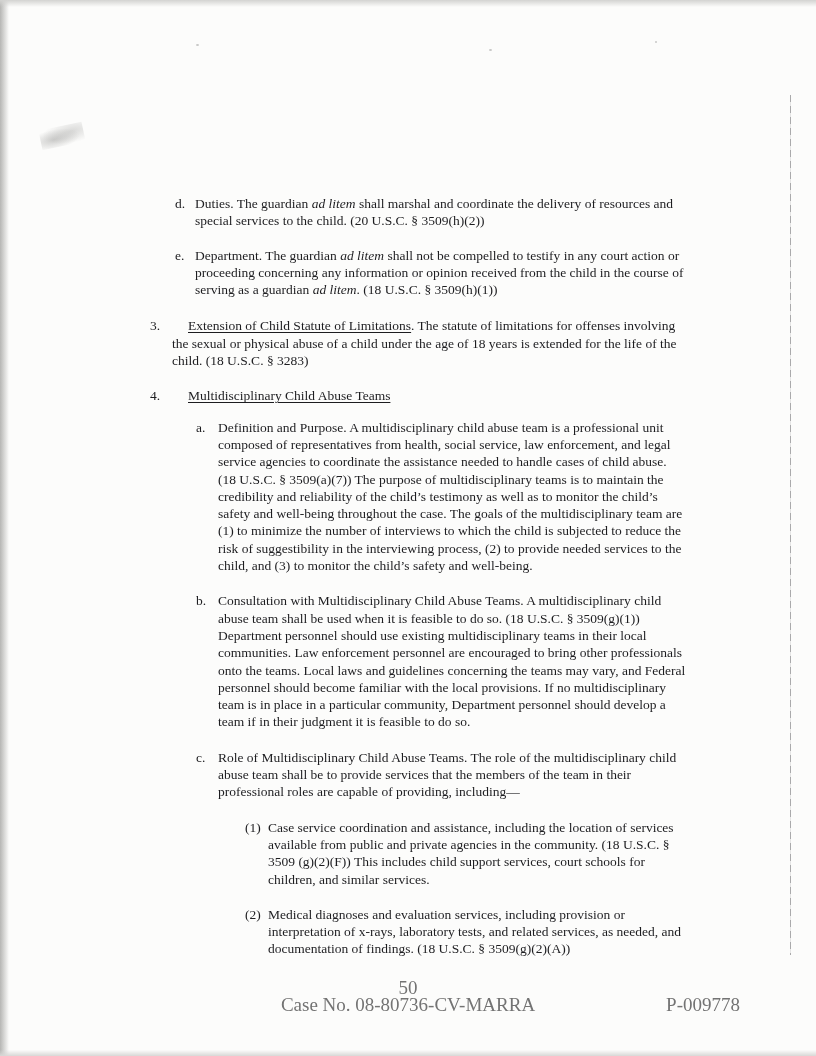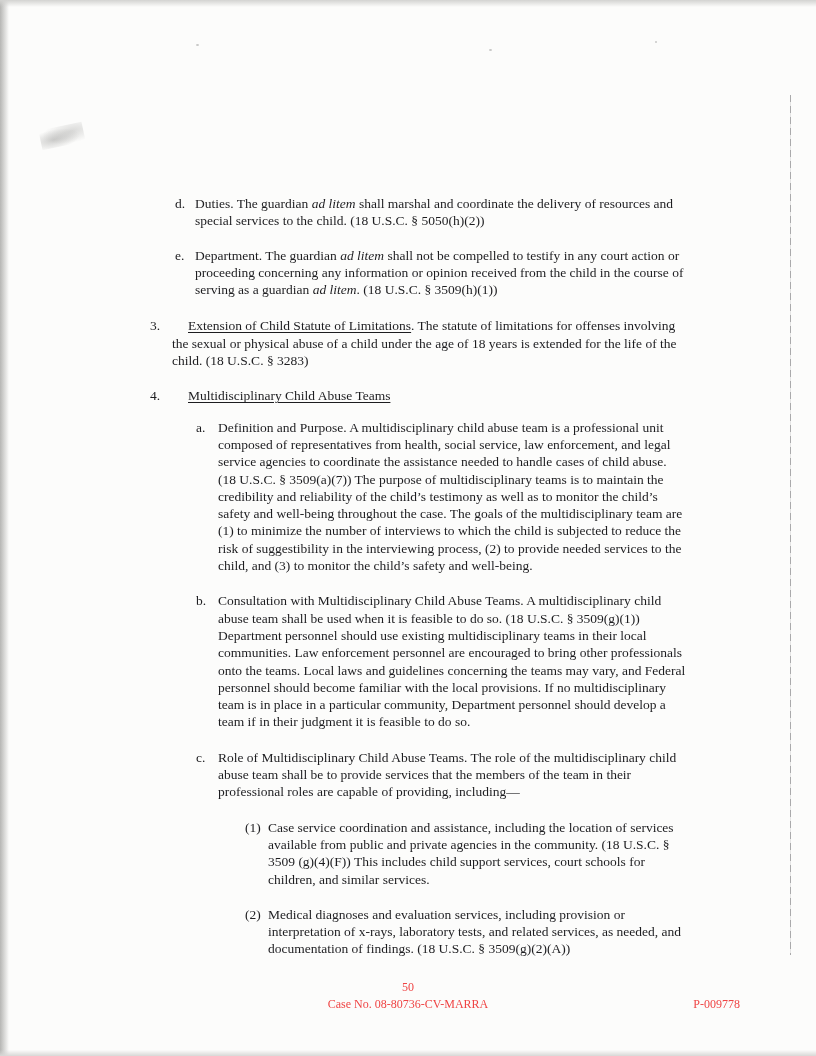--- a/index.html
+++ b/index.html
@@ -74,24 +74,24 @@
   .mb18 { margin-bottom: 18px; }
   .mb19 { margin-bottom: 19px; }
 
   .seg-italic { font-style: italic; text-align: right; }
   .seg-underline { text-decoration: underline; text-underline-offset: 2px; margin-left: 16px; }
 
   
   .footer {
     position: absolute;
     left: 0; top: 979px; width: 100%;
-    font-size: 12px;
+    font-size: 19px;
     line-height: 17px;
     text-align: center;
-    color: #ef4444;
+    color: #737373;
   }
   .footer .bates {
     position: absolute;
     right: 76px;
     top: 17px;
   }
 </style>
 </head>
 <body>
 
@@ -103,21 +103,21 @@
   <div class="artifact-line"></div>
   <div class="smudge"></div>
   <div class="speck s1"></div>
   <div class="speck s2"></div>
   <div class="speck s3"></div>
 
   <div class="content">
 
     <div class="row lvl-de mb17">
       <span class="marker">d.</span>
-      <div class="text"><span>Duties. The guardian </span><span class="seg-italic">ad litem</span><span> shall marshal and coordinate the delivery of resources and special services to the child. (18 U.S.C. § 5050(h)(2))</span></div>
+      <div class="text"><span>Duties. The guardian </span><span class="seg-italic">ad litem</span><span> shall marshal and coordinate the delivery of resources and special services to the child. (20 U.S.C. § 3509(h)(2))</span></div>
     </div>
 
     <div class="row lvl-de mb19">
       <span class="marker">e.</span>
       <div class="text"><span>Department. The guardian </span><span class="seg-italic">ad litem</span><span> shall not be compelled to testify in any court action or proceeding concerning any information or opinion received from the child in the course of serving as a guardian </span><span class="seg-italic">ad litem</span><span>. (18 U.S.C. § 3509(h)(1))</span></div>
     </div>
 
     <div class="row lvl-main mb18">
       <span class="marker">3.</span>
       <div class="text"><span class="seg-underline">Extension of Child Statute of Limitations</span><span>. The statute of limitations for offenses involving the sexual or physical abuse of a child under the age of 18 years is extended for the life of the child. (18 U.S.C. § 3283)</span></div>
@@ -138,21 +138,21 @@
       <div class="text"><span>Consultation with Multidisciplinary Child Abuse Teams. A multidisciplinary child abuse team shall be used when it is feasible to do so. (18 U.S.C. § 3509(g)(1)) Department personnel should use existing multidisciplinary teams in their local communities. Law enforcement personnel are encouraged to bring other professionals onto the teams. Local laws and guidelines concerning the teams may vary, and Federal personnel should become familiar with the local provisions. If no multidisciplinary team is in place in a particular community, Department personnel should develop a team if in their judgment it is feasible to do so.</span></div>
     </div>
 
     <div class="row lvl-abc mb18">
       <span class="marker">c.</span>
       <div class="text"><span>Role of Multidisciplinary Child Abuse Teams. The role of the multidisciplinary child abuse team shall be to provide services that the members of the team in their professional roles are capable of providing, including—</span></div>
     </div>
 
     <div class="row lvl-num mb18">
       <span class="marker">(1)</span>
-      <div class="text"><span>Case service coordination and assistance, including the location of services available from public and private agencies in the community. (18 U.S.C. § 3509 (g)(4)(F)) This includes child support services, court schools for children, and similar services.</span></div>
+      <div class="text"><span>Case service coordination and assistance, including the location of services available from public and private agencies in the community. (18 U.S.C. § 3509 (g)(2)(F)) This includes child support services, court schools for children, and similar services.</span></div>
     </div>
 
     <div class="row lvl-num">
       <span class="marker">(2)</span>
       <div class="text"><span>Medical diagnoses and evaluation services, including provision or interpretation of x-rays, laboratory tests, and related services, as needed, and documentation of findings. (18 U.S.C. § 3509(g)(2)(A))</span></div>
     </div>
 
   </div>
 
   <div class="footer">

